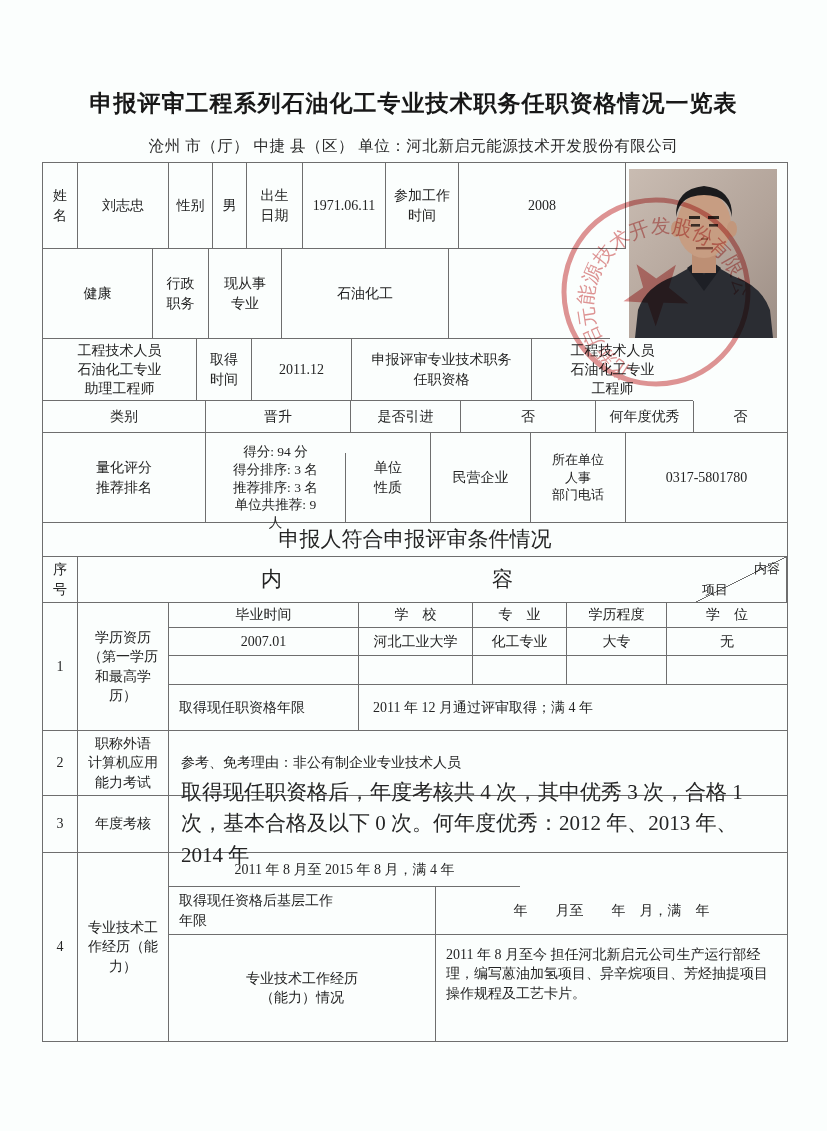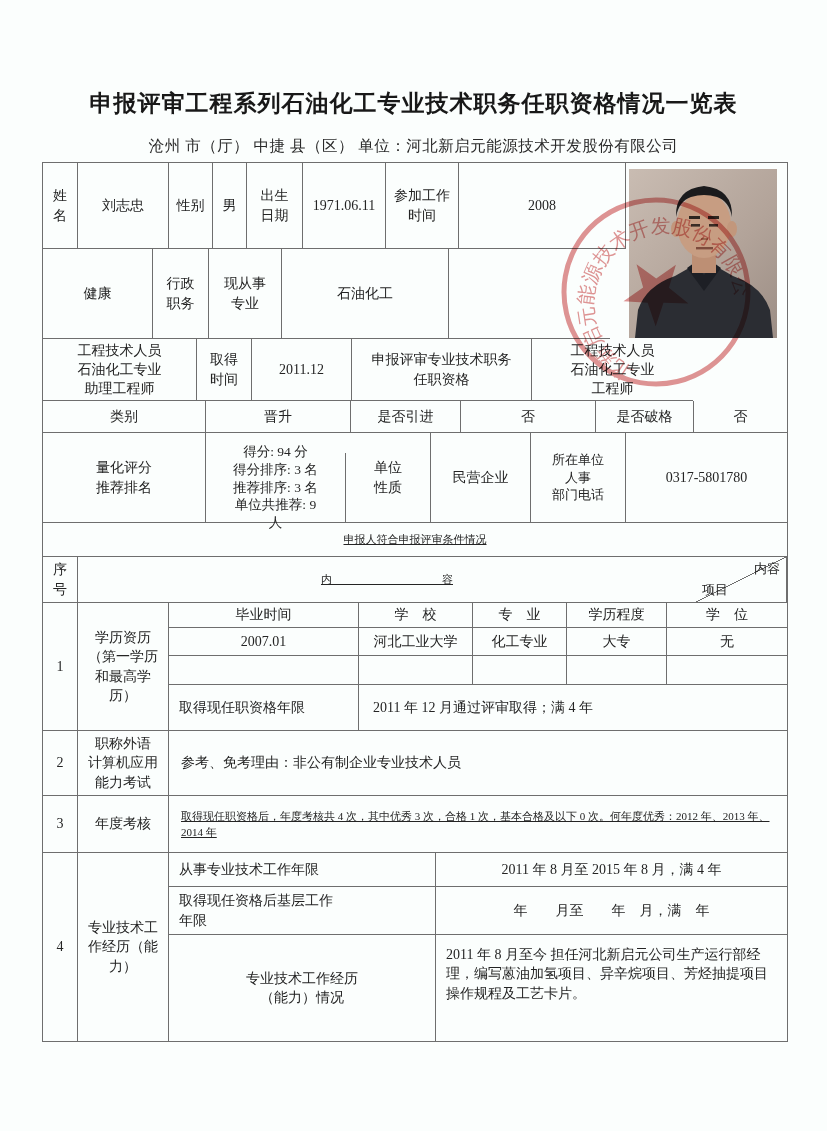--- a/index.html
+++ b/index.html
@@ -30,21 +30,21 @@
     text-align:center;white-space:pre-line;
     font-size:14px;line-height:1.38;padding:2px 4px;color:#242424;
   }
   .nr{border-right:none!important;}
   .nb{border-bottom:none!important;}
   .left{justify-content:flex-start;text-align:left;}
   .top{align-items:flex-start;}
   .col{display:flex;flex-direction:column;flex:none;}
   .f13{font-size:13px;}
   .f135{font-size:13.5px;line-height:1.32;margin-top:20px;}
-  .f15{font-size:11px;line-height:1.5;text-decoration:underline;}
+  .f15{font-size:21px;line-height:1.5;}
   .diag{position:relative;padding:0;
     background:linear-gradient(to bottom right,transparent calc(50% - 0.6px),#6e6e6e calc(50% - 0.6px),#6e6e6e calc(50% + 0.6px),transparent calc(50% + 0.6px));}
   .diag .tr{position:absolute;top:3px;right:6px;font-size:13px;}
   .diag .bl{position:absolute;bottom:3px;left:6px;font-size:13px;}
   .photo{
     position:absolute;left:586px;top:6px;width:148px;height:169px;z-index:2;
   }
   .stamp{
     position:absolute;left:512px;top:28px;width:202px;height:202px;z-index:5;
     transform:rotate(-35deg);opacity:0.55;mix-blend-mode:multiply;pointer-events:none;
@@ -95,21 +95,21 @@
     <div class="c nr" style="width:161px">工程技术人员
 石油化工专业
 工程师</div>
   </div>
 
   <div class="r" style="height:32px">
     <div class="c" style="width:163px">类别</div>
     <div class="c" style="width:145px">晋升</div>
     <div class="c" style="width:110px">是否引进</div>
     <div class="c" style="width:135px">否</div>
-    <div class="c" style="width:98px">是否破格</div>
+    <div class="c" style="width:98px">何年度优秀</div>
     <div class="c nr" style="width:93px">否</div>
   </div>
 
   <div class="r" style="height:90px">
     <div class="c" style="width:163px">量化评分
 推荐排名</div>
     <div class="c f135" style="width:140px">得分: 94 分
 得分排序: 3 名
 推荐排序: 3 名
 单位共推荐: 9
@@ -186,21 +186,20 @@
     <div class="c nr left f15" style="width:618px;padding:4px 12px">取得现任职资格后，年度考核共 4 次，其中优秀 3 次，合格 1 次，基本合格及以下 0 次。何年度优秀：2012 年、2013 年、2014 年</div>
   </div>
 
   <div class="r" style="height:188px">
     <div class="c nb" style="width:35px">4</div>
     <div class="c nb" style="width:91px">专业技术工
 作经历（能
 力）</div>
     <div class="col" style="width:618px">
       <div class="r" style="height:34px">
-        <div class="c left" style="width:267px;padding-left:10px">从事专业技术工作年限</div>
         <div class="c nr" style="width:351px">2011 年 8 月至 2015 年 8 月，满 4 年</div>
       </div>
       <div class="r" style="height:48px">
         <div class="c left" style="width:267px;padding-left:10px">取得现任资格后基层工作
 年限</div>
         <div class="c nr" style="width:351px">年　　月至　　年　月，满　年</div>
       </div>
       <div class="r" style="height:106px">
         <div class="c nb" style="width:267px">专业技术工作经历
 （能力）情况</div>

